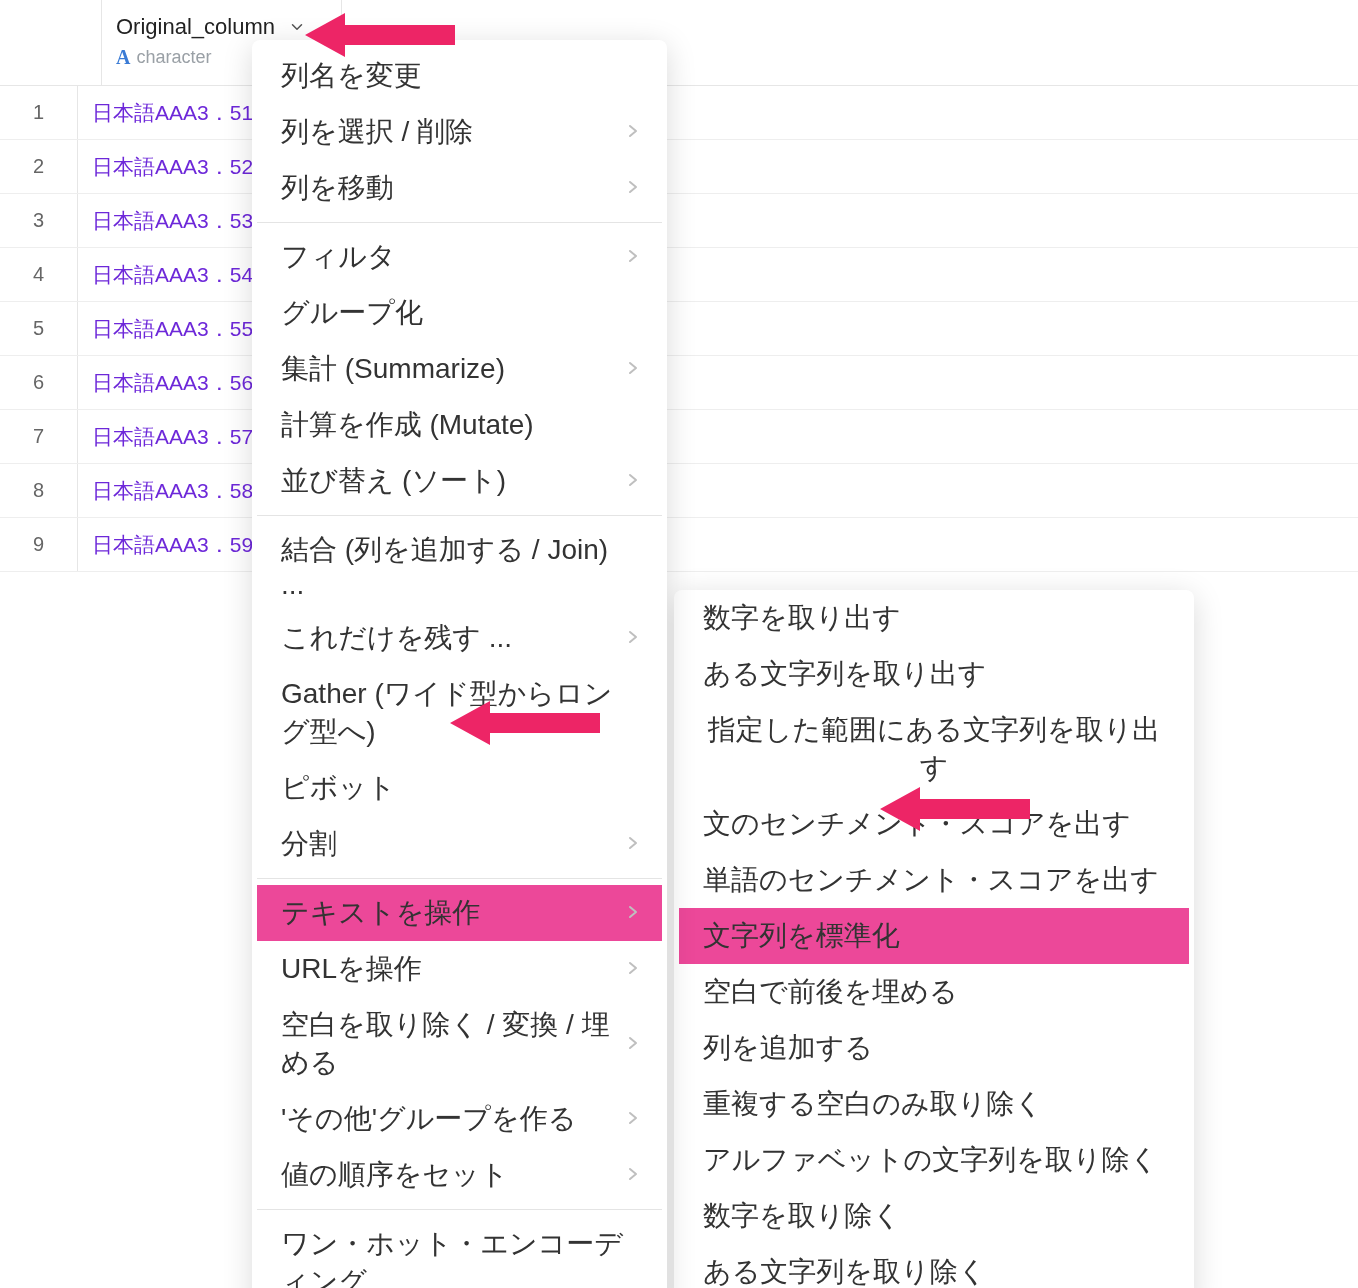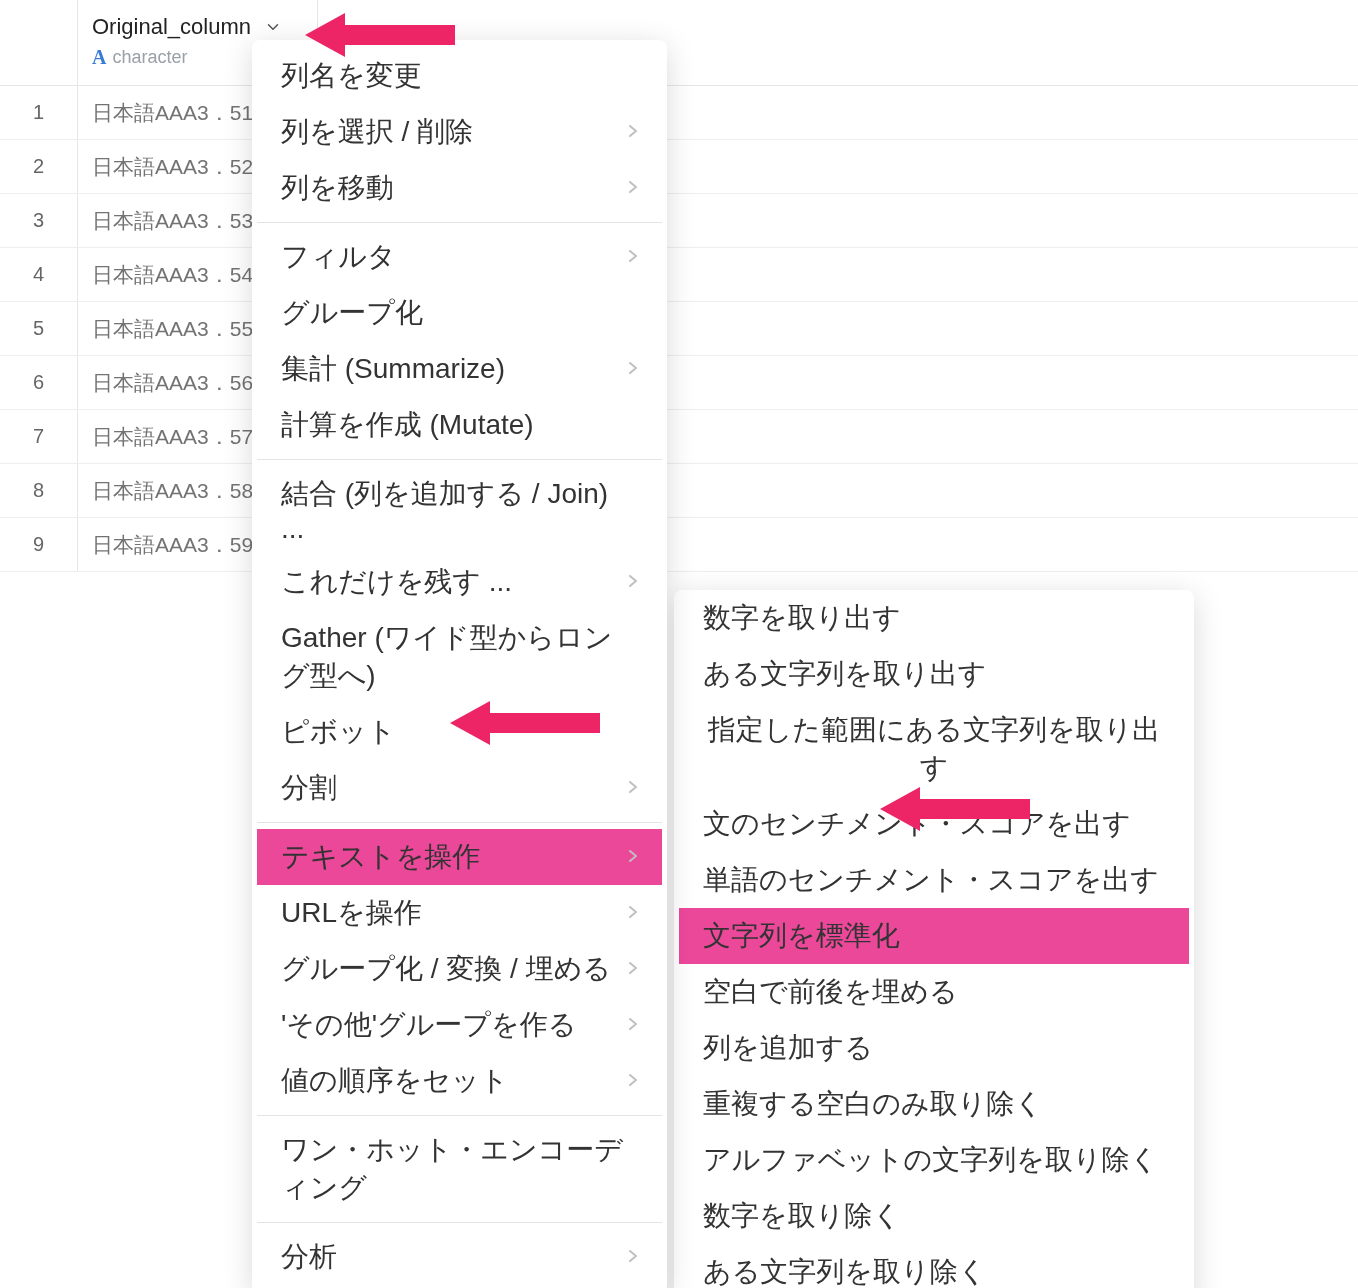--- a/index.html
+++ b/index.html
@@ -14,20 +14,21 @@
   }
   .table-area {
     position: absolute;
     left: 0; top: 0;
     width: 100%;
   }
   .header-row {
     display: flex;
     border-bottom: 1px solid #e6e6e6;
     height: 86px;
+    padding-left: 24px;
   }
   .rownum-col {
     width: 78px;
     flex-shrink: 0;
     border-right: 1px solid #e6e6e6;
   }
   .header-cell {
     padding: 14px 14px 8px 14px;
     border-right: 1px solid #e6e6e6;
     width: 240px;
@@ -77,21 +78,21 @@
     color: #666;
     font-size: 20px;
   }
   .data-cell {
     width: 240px;
     flex-shrink: 0;
     padding: 0 14px;
     display: flex;
     align-items: center;
     font-size: 21px;
-    color: #737373;
+    color: #6d28d9;
     white-space: nowrap;
     overflow: hidden;
   }
   .menu {
     position: absolute;
     background: #fff;
     border-radius: 8px;
     box-shadow: 0 6px 30px rgba(0,0,0,0.15);
     padding: 8px 5px;
     font-size: 28px;
@@ -233,20 +234,26 @@
     </div>
     <div class="menu-item">
       <span>集計 (Summarize)</span>
       <span class="submenu-arrow"><svg width="10" height="14" viewBox="0 0 10 14">
           <path d="M2 2l6 5-6 5" fill="none" stroke="#bfbfbf" stroke-width="2" stroke-linecap="round" stroke-linejoin="round"></path>
         </svg></span>
     </div>
     <div class="menu-item">
       <span>計算を作成 (Mutate)</span>
     </div>
+    <div class="menu-item">
+      <span>並び替え (ソート)</span>
+      <span class="submenu-arrow"><svg width="10" height="14" viewBox="0 0 10 14">
+          <path d="M2 2l6 5-6 5" fill="none" stroke="#bfbfbf" stroke-width="2" stroke-linecap="round" stroke-linejoin="round"></path>
+        </svg></span>
+    </div>
     <div class="menu-sep"></div>
     <div class="menu-item">
       <span>結合 (列を追加する / Join) ...</span>
     </div>
     <div class="menu-item">
       <span>これだけを残す ...</span>
       <span class="submenu-arrow"><svg width="10" height="14" viewBox="0 0 10 14">
           <path d="M2 2l6 5-6 5" fill="none" stroke="#bfbfbf" stroke-width="2" stroke-linecap="round" stroke-linejoin="round"></path>
         </svg></span>
     </div>
@@ -269,21 +276,21 @@
           <path d="M2 2l6 5-6 5" fill="none" stroke="#bfbfbf" stroke-width="2" stroke-linecap="round" stroke-linejoin="round"></path>
         </svg></span>
     </div>
     <div class="menu-item">
       <span>URLを操作</span>
       <span class="submenu-arrow"><svg width="10" height="14" viewBox="0 0 10 14">
           <path d="M2 2l6 5-6 5" fill="none" stroke="#bfbfbf" stroke-width="2" stroke-linecap="round" stroke-linejoin="round"></path>
         </svg></span>
     </div>
     <div class="menu-item">
-      <span>グループ化 / 変換 / 埋める</span>
+      <span>空白を取り除く / 変換 / 埋める</span>
       <span class="submenu-arrow"><svg width="10" height="14" viewBox="0 0 10 14">
           <path d="M2 2l6 5-6 5" fill="none" stroke="#bfbfbf" stroke-width="2" stroke-linecap="round" stroke-linejoin="round"></path>
         </svg></span>
     </div>
     <div class="menu-item">
       <span>'その他'グループを作る</span>
       <span class="submenu-arrow"><svg width="10" height="14" viewBox="0 0 10 14">
           <path d="M2 2l6 5-6 5" fill="none" stroke="#bfbfbf" stroke-width="2" stroke-linecap="round" stroke-linejoin="round"></path>
         </svg></span>
     </div>

